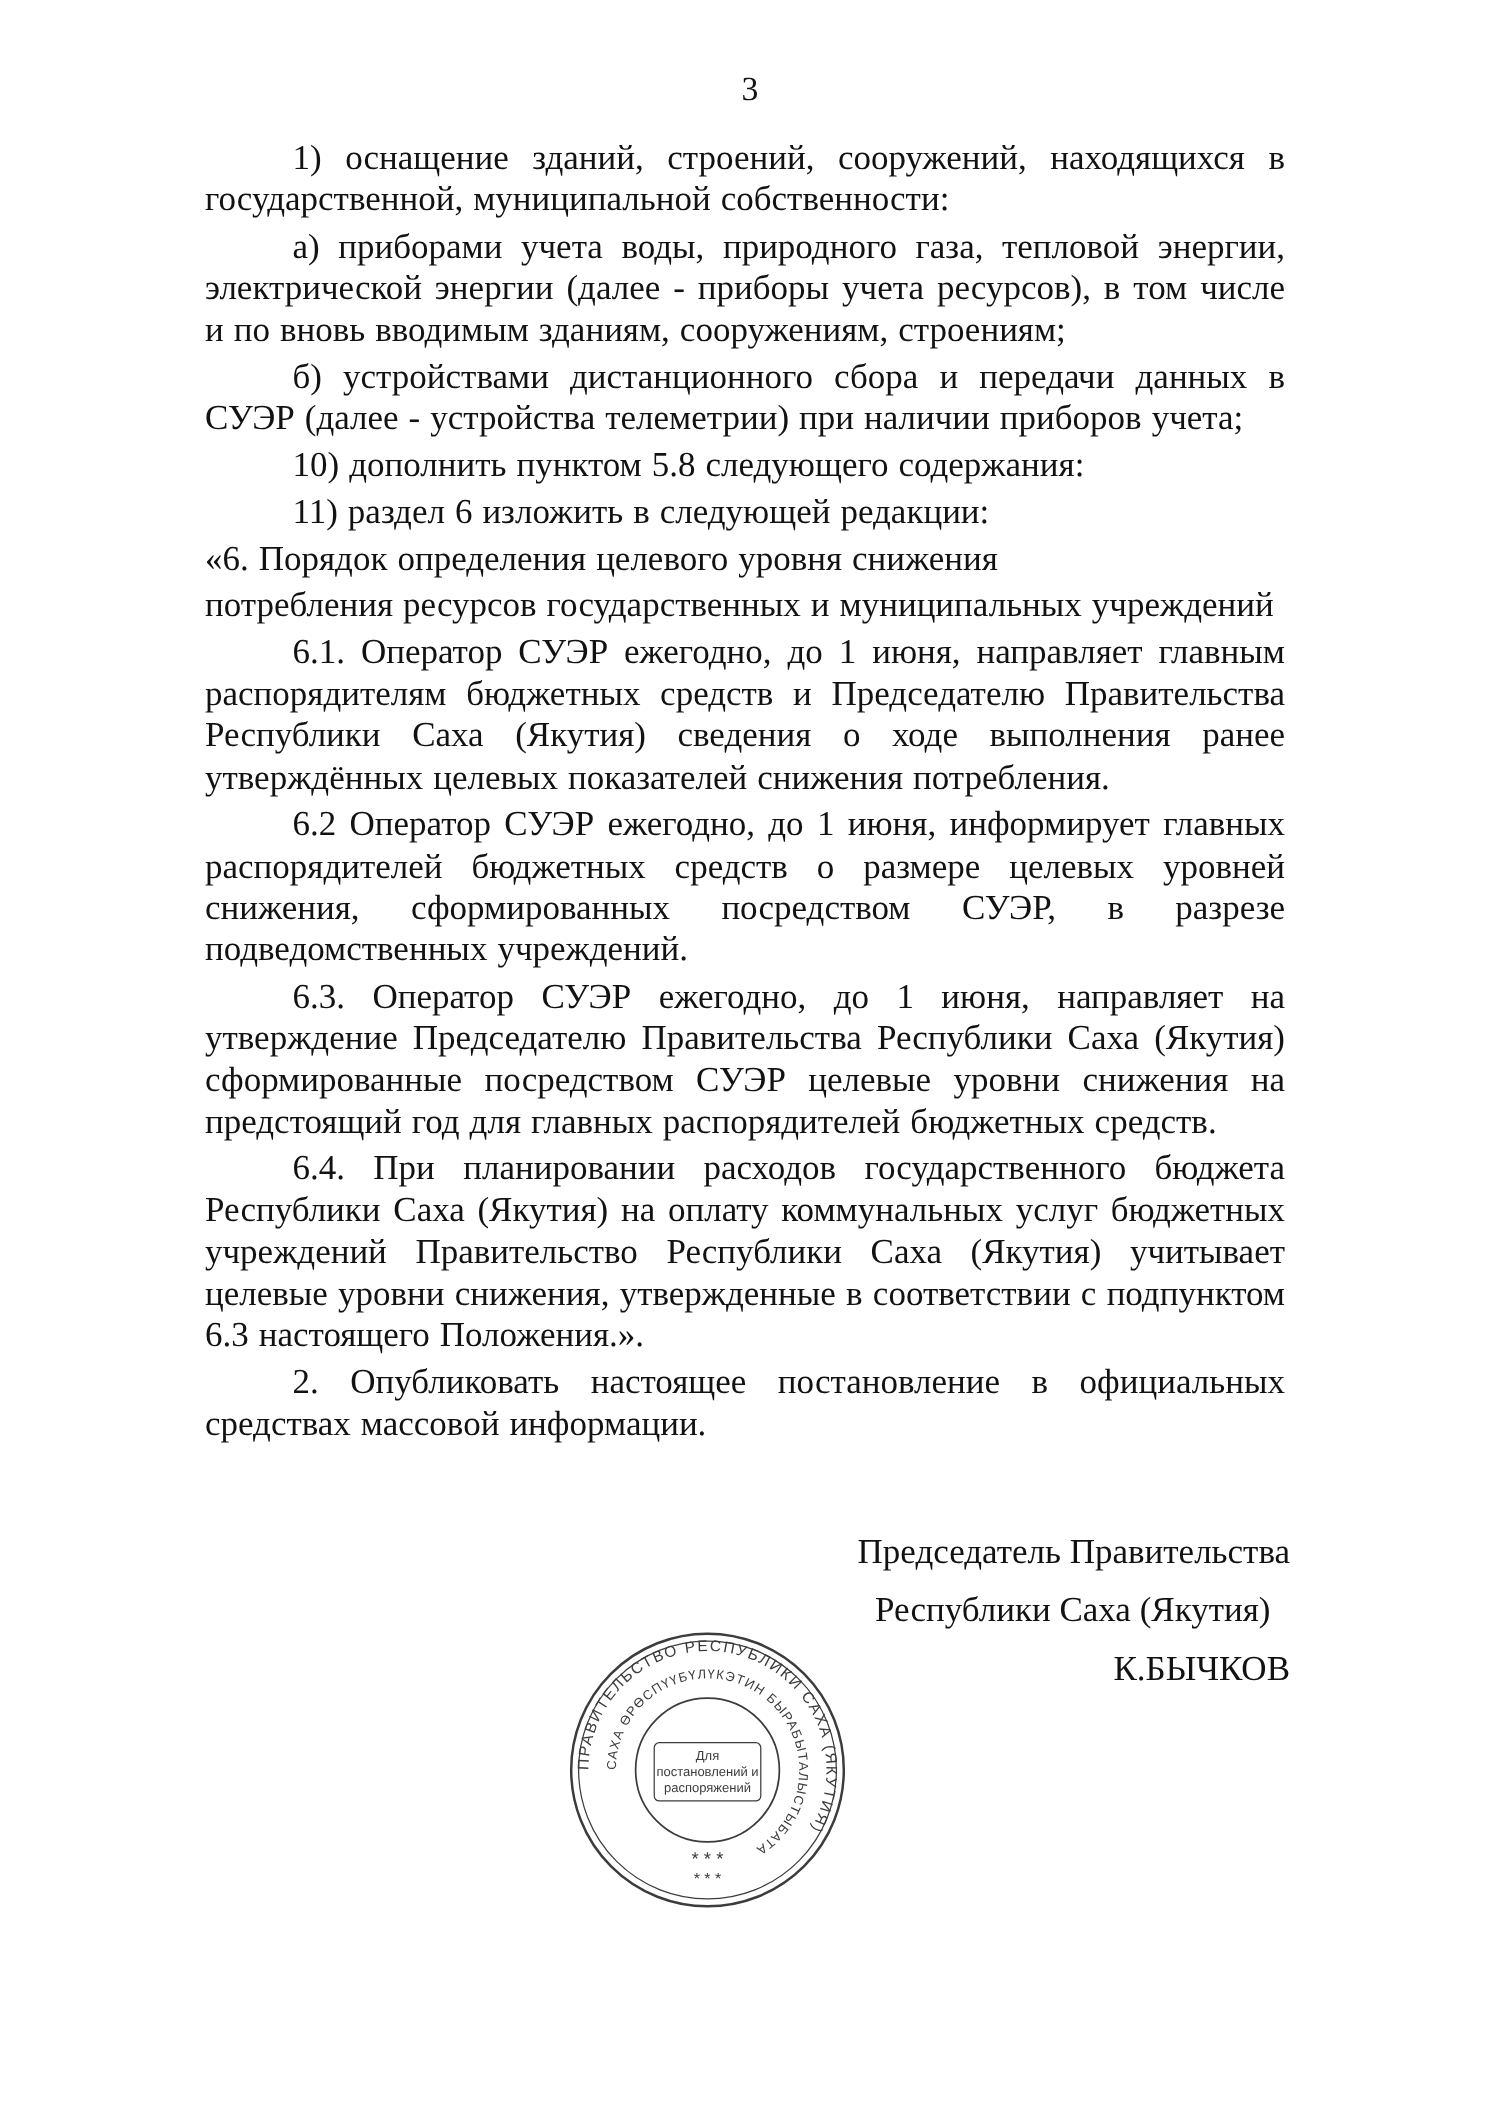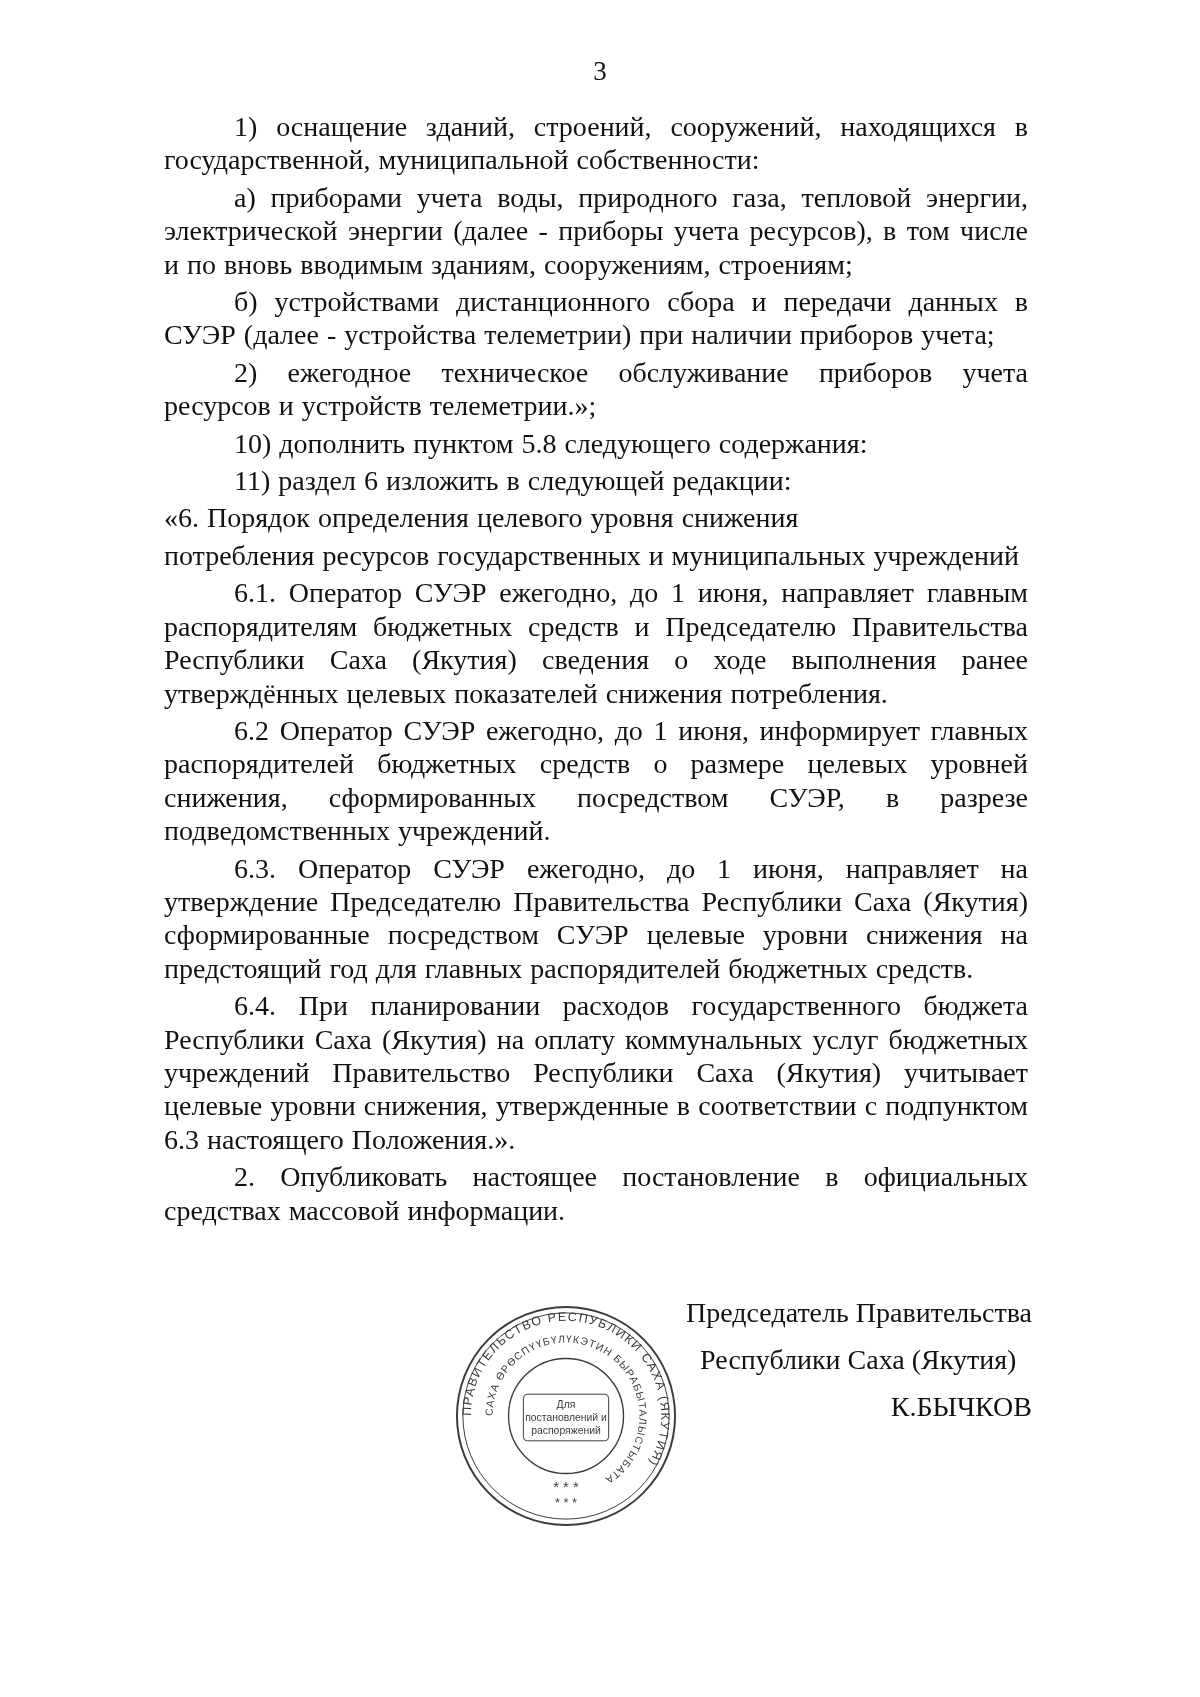--- a/index.html
+++ b/index.html
@@ -75,21 +75,20 @@
 <body>
 
 <div class="page">
 
   <div class="page-number">3</div>
 
   <div class="document-body">
       <p class="para">1) оснащение зданий, строений, сооружений, находящихся в государственной, муниципальной собственности:</p>
       <p class="para">а) приборами учета воды, природного газа, тепловой энергии, электрической энергии (далее - приборы учета ресурсов), в том числе и по вновь вводимым зданиям, сооружениям, строениям;</p>
       <p class="para">б) устройствами дистанционного сбора и передачи данных в СУЭР (далее - устройства телеметрии) при наличии приборов учета;</p>
-      <p class="para">2) ежегодное техническое обслуживание приборов учета ресурсов и устройств телеметрии.»;</p>
       <p class="para">10) дополнить пунктом 5.8 следующего содержания:</p>
       <p class="para">11) раздел 6 изложить в следующей редакции:</p>
       <p class="para center">«6. Порядок определения целевого уровня снижения</p>
       <p class="para center">потребления ресурсов государственных и муниципальных учреждений</p>
       <p class="para">6.1. Оператор СУЭР ежегодно, до 1 июня, направляет главным распорядителям бюджетных средств и Председателю Правительства Республики Саха (Якутия) сведения о ходе выполнения ранее утверждённых целевых показателей снижения потребления.</p>
       <p class="para">6.2 Оператор СУЭР ежегодно, до 1 июня, информирует главных распорядителей бюджетных средств о размере целевых уровней снижения, сформированных посредством СУЭР, в разрезе подведомственных учреждений.</p>
       <p class="para">6.3. Оператор СУЭР ежегодно, до 1 июня, направляет на утверждение Председателю Правительства Республики Саха (Якутия) сформированные посредством СУЭР целевые уровни снижения на предстоящий год для главных распорядителей бюджетных средств.</p>
       <p class="para">6.4. При планировании расходов государственного бюджета Республики Саха (Якутия) на оплату коммунальных услуг бюджетных учреждений Правительство Республики Саха (Якутия) учитывает целевые уровни снижения, утвержденные в соответствии с подпунктом 6.3 настоящего Положения.».</p>
       <p class="para">2. Опубликовать настоящее постановление в официальных средствах массовой информации.</p>
     </div>

